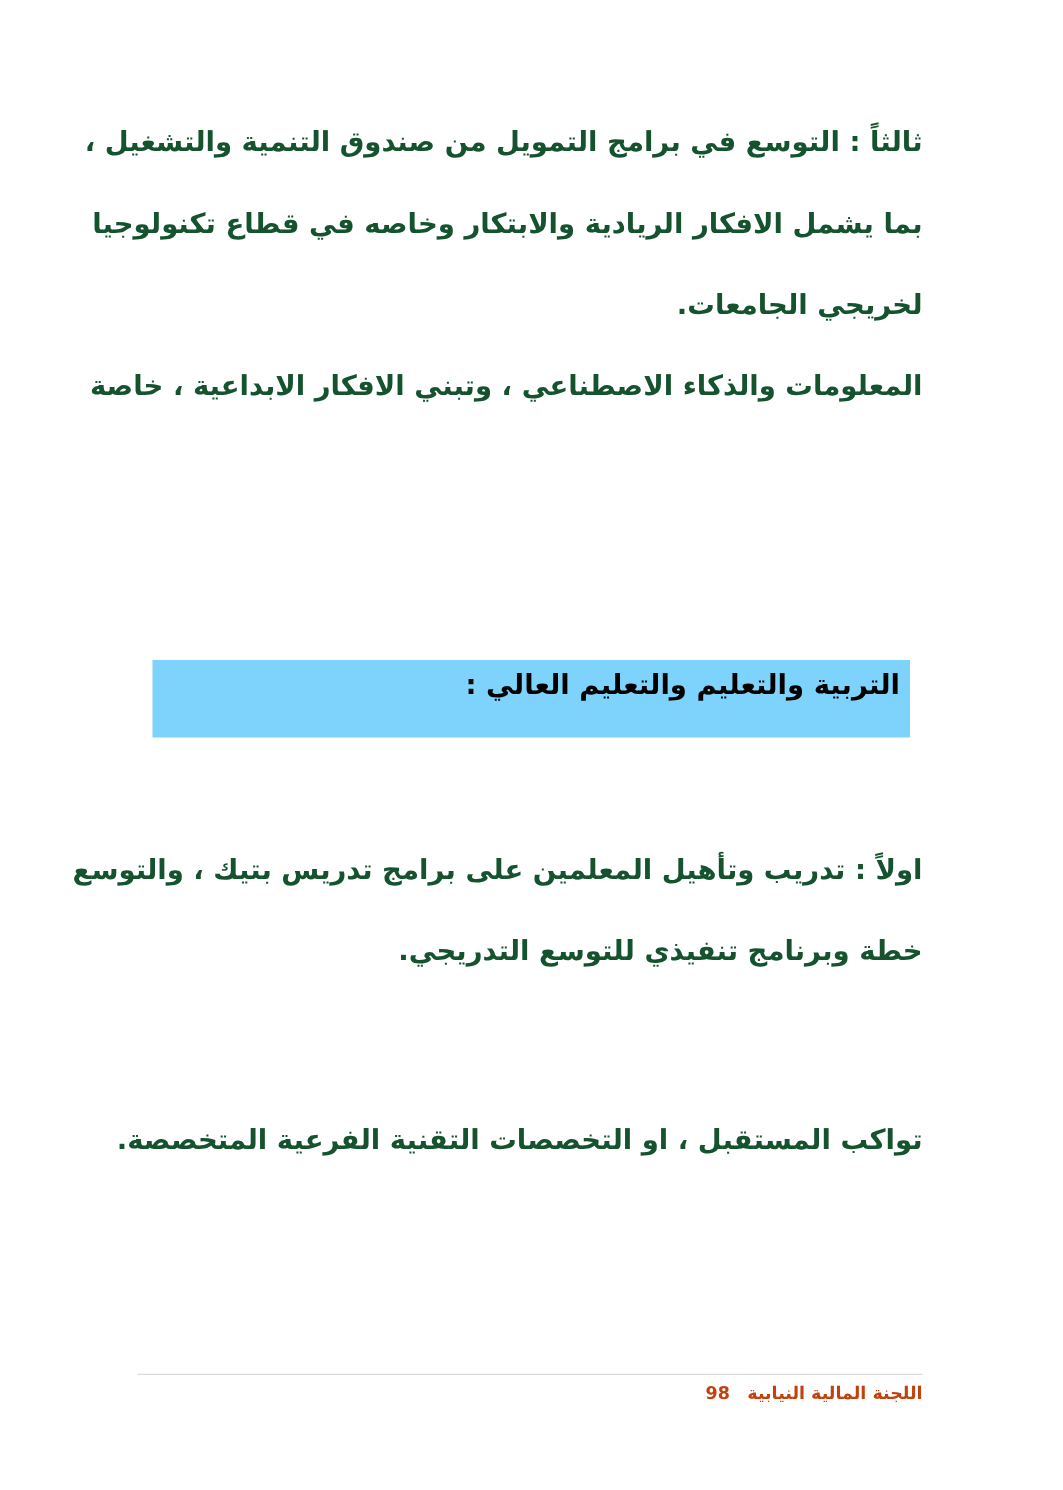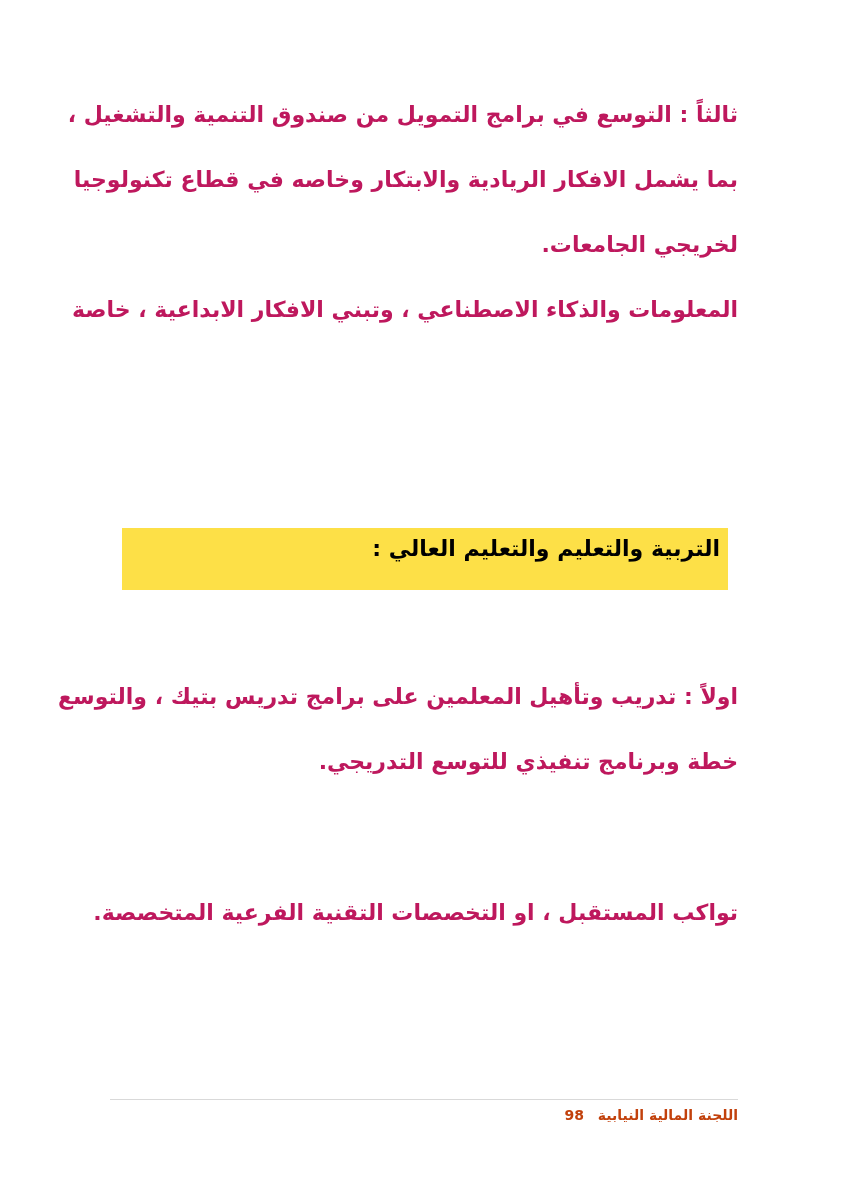--- a/index.html
+++ b/index.html
@@ -12,39 +12,39 @@
     position: relative;
     width: 850px;
     height: 1192px;
     margin: 0 auto;
     background: #ffffff;
     direction: rtl;
     overflow: hidden;
     padding: 0 112px 0 122px;
     color: #000000;
   }
-  .para { font-weight: bold; font-size: 22px; color: #be185d; }
+  .para { font-weight: bold; font-size: 22px; color: #14532d; }
   .line {
     line-height: 65px;
     height: 65px;
     white-space: nowrap;
   }
   .line.justify {
     text-align: justify;
     text-align-last: justify;
   }
   .line.last {
     text-align: right;
     text-align-last: right;
   }
   .p-third  { margin-top: 82px; }
   .heading-highlight {
     margin: 186px 10px 0 0;
     height: 62px;
-    background: #fde047;
+    background: #7dd3fc;
     padding: 3px 8px 0 0;
     font-weight: bold;
     font-size: 22px;
     line-height: 36px;
     text-align: right;
     white-space: nowrap;
   }
   .p-first  { margin-top: 74px; }
   .p-second { margin-top: 86px; }
   .footer {

